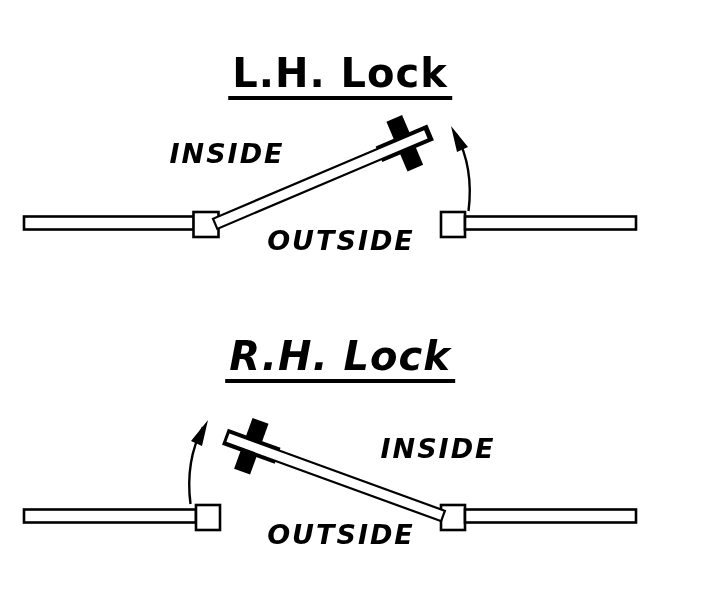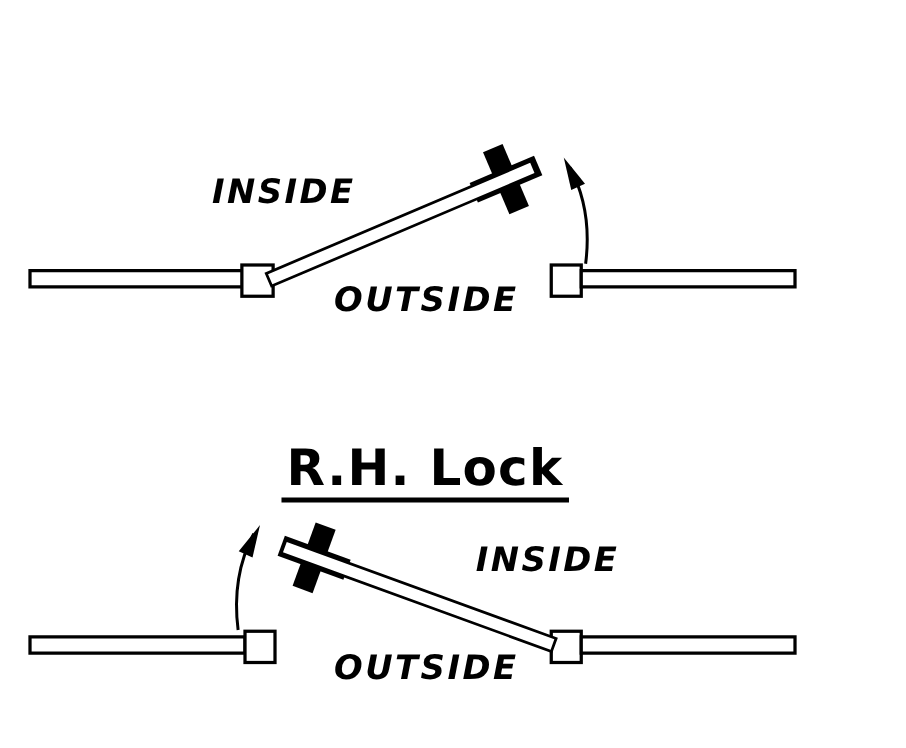--- a/index.html
+++ b/index.html
@@ -88,20 +88,21 @@
         <rect x="211" y="507.5" width="56" height="17" fill="#000000"></rect>
         <rect x="230.5" y="489" width="17" height="54" fill="#000000"></rect>
       </g>
 
       <g transform="rotate(20 443 516)">
         <rect x="213" y="510.5" width="230" height="11" fill="#ffffff" stroke="#000000" stroke-width="2.2"></rect>
       </g>
     </g>
   </svg>
 
+  <div class="label diagram-title" style="left:340px; top:53px;">L.H. Lock</div>
   <div class="label side-label" style="left:227px; top:140px;">INSIDE</div>
   <div class="label side-label" style="left:341px; top:227px;">OUTSIDE</div>
 
-  <div class="label diagram-title" style="left:340px; top:355px;">R.H. Lock</div>
+  <div class="label diagram-title" style="left:340px; top:336px;font-style:italic;">R.H. Lock</div>
   <div class="label side-label" style="left:438px; top:435px;">INSIDE</div>
   <div class="label side-label" style="left:341px; top:521px;">OUTSIDE</div>
 
 </div>
 
 </body></html>

